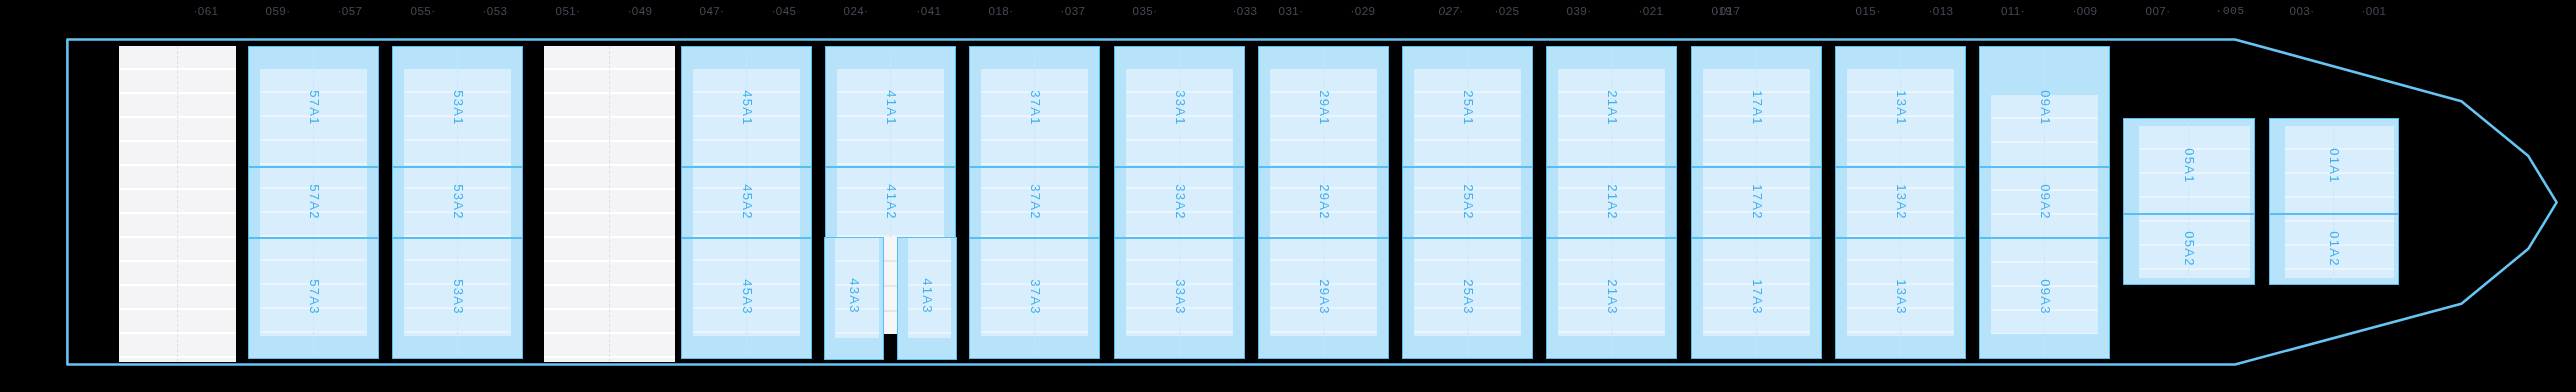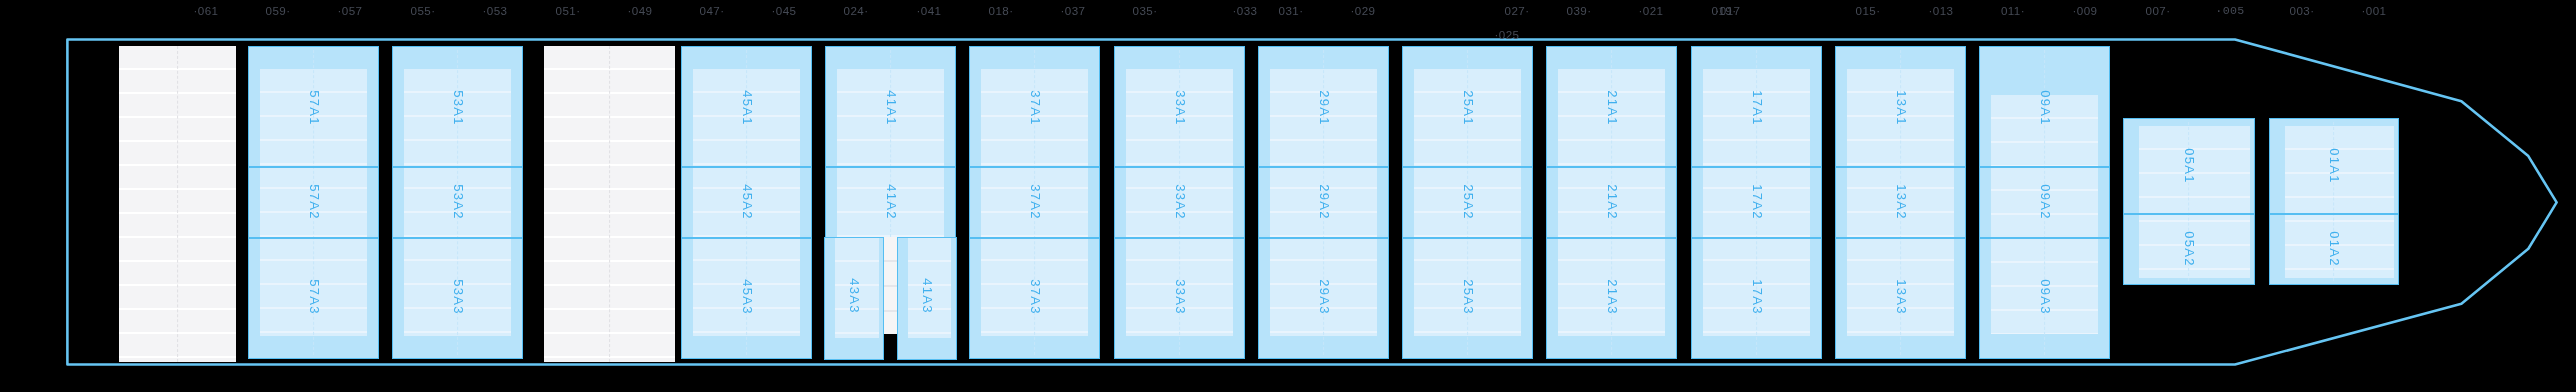--- a/index.html
+++ b/index.html
@@ -81,22 +81,22 @@
     <span class="axis-label" style="left: 712px;">047·</span>
     <span class="axis-label" style="left: 784px;">·045</span>
     <span class="axis-label" style="left: 856px;">024·</span>
     <span class="axis-label" style="left: 929px;">·041</span>
     <span class="axis-label" style="left: 1001px;">018·</span>
     <span class="axis-label" style="left: 1073px;">·037</span>
     <span class="axis-label" style="left: 1145px;">035·</span>
     <span class="axis-label" style="left: 1218px; margin-left: 27px;">·033</span>
     <span class="axis-label" style="left: 1291px;">031·</span>
     <span class="axis-label" style="left: 1363px;">·029</span>
-    <span class="axis-label" style="left: 1517px;">027·</span>
-    <span class="axis-label" style="left: 1507px; margin-top: 24px;">·025</span>
+    <span class="axis-label" style="left: 1451px; font-style: italic;">027·</span>
+    <span class="axis-label" style="left: 1507px;">·025</span>
     <span class="axis-label" style="left: 1579px;">039·</span>
     <span class="axis-label" style="left: 1651px;">·021</span>
     <span class="axis-label" style="left: 1724px;">019·</span>
     <span class="axis-label" style="left: 1728px;">·017</span>
     <span class="axis-label" style="left: 1868px;">015·</span>
     <span class="axis-label" style="left: 1941px;">·013</span>
     <span class="axis-label" style="left: 2013px;">011·</span>
     <span class="axis-label" style="left: 2085px;">·009</span>
     <span class="axis-label" style="left: 2158px;">007·</span>
     <span class="axis-label" style="left: 2230px; font-family: Liberation Mono, monospace;">·005</span>

